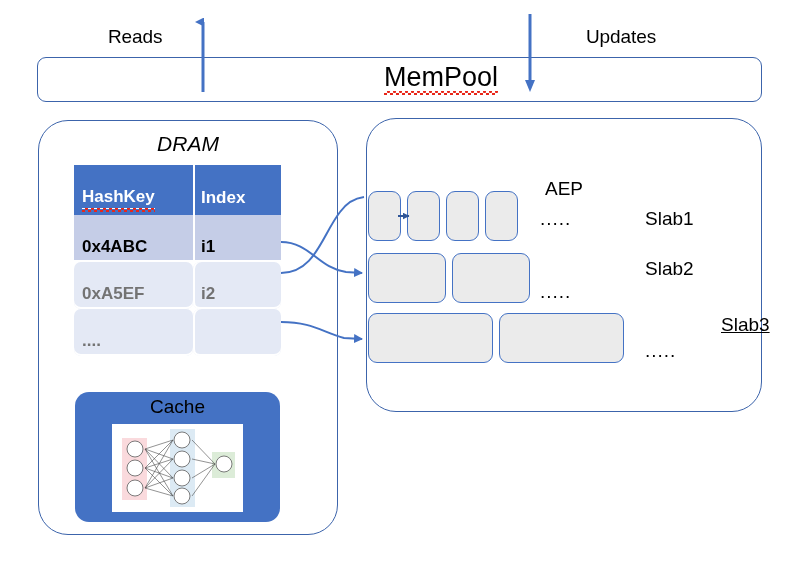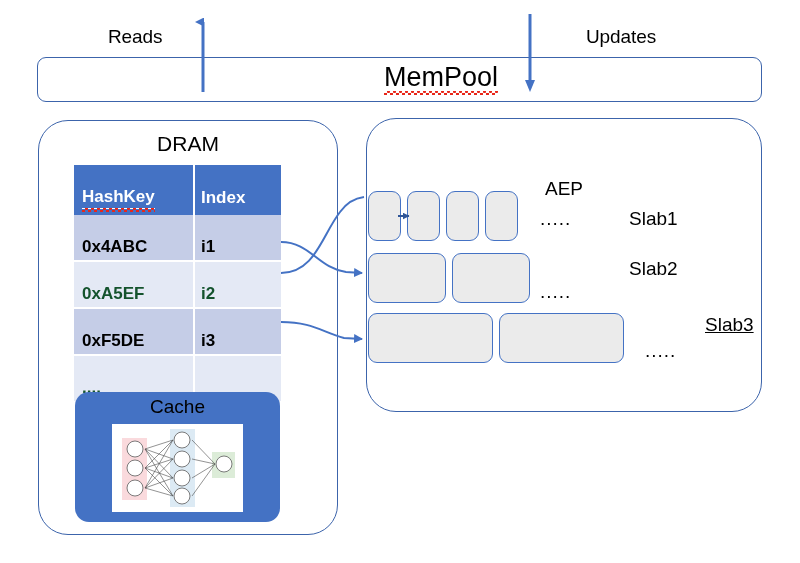--- a/index.html
+++ b/index.html
@@ -83,20 +83,21 @@
     border-radius: 30px;
     background: #ffffff;
     box-sizing: border-box;
   }
   #dram-title {
     left: 38px; top: 132px;
     width: 300px;
     text-align: center;
     position: absolute;
     font-size: 21px;
+    font-style: italic;
   }
   #aep-title {
     left: 366px; top: 130px;
     width: 396px;
     text-align: center;
     position: absolute;
     font-size: 19px;
     margin-top: 48px;
   }
 
@@ -126,22 +127,23 @@
   }
   #hash-table col.c1 { width: 119px; }
   #hash-table col.c2 { width: 88px; }
   #hash-table tr.data td {
     background: #c5cde7;
     color: #000;
     font-weight: bold;
   }
   #hash-table tr.alt td {
     background: #e4e9f5;
-    color: #14532d;
+    color: #737373;
     font-weight: bold;
+    border-radius: 7px;
   }
   #hash-table td.divider-left { box-shadow: inset 2px 0 0 #ffffff; }
   #hash-table th.divider-left { box-shadow: inset 2px 0 0 #ffffff; }
   #hash-table tr td { box-shadow: inset 0 -2px 0 #ffffff; margin-left: 44px; }
   #hash-table tr td.divider-left { box-shadow: inset 2px 0 0 #ffffff, inset 0 -2px 0 #ffffff; }
 
   .th-squiggle {
     position: relative;
     display: inline-block;
     border-bottom: 1.5px solid #ffffff;
@@ -195,20 +197,21 @@
     position: absolute;
     font-size: 19px;
     letter-spacing: 1px;
     color: #000;
     white-space: nowrap;
   }
   .slab-label {
     position: absolute;
     font-size: 19px;
     white-space: nowrap;
+    margin-left: 16px;
   }
 
   svg.overlay {
     position: absolute;
     left: 0; top: 0;
     width: 800px; height: 563px;
     pointer-events: none;
   }
 </style>
 </head>
@@ -237,24 +240,20 @@
       </tr>
     </thead>
     <tbody>
       <tr class="data">
         <td>0x4ABC</td>
         <td class="divider-left">i1</td>
       </tr>
       <tr class="alt">
         <td>0xA5EF</td>
         <td class="divider-left">i2</td>
-      </tr>
-      <tr class="data">
-        <td>0xF5DE</td>
-        <td class="divider-left">i3</td>
       </tr>
       <tr class="alt">
         <td>....</td>
         <td class="divider-left"></td>
       </tr>
     </tbody>
   </table>
 
   <div class="abs" id="cache-box"></div>
   <div id="cache-title">Cache</div>

